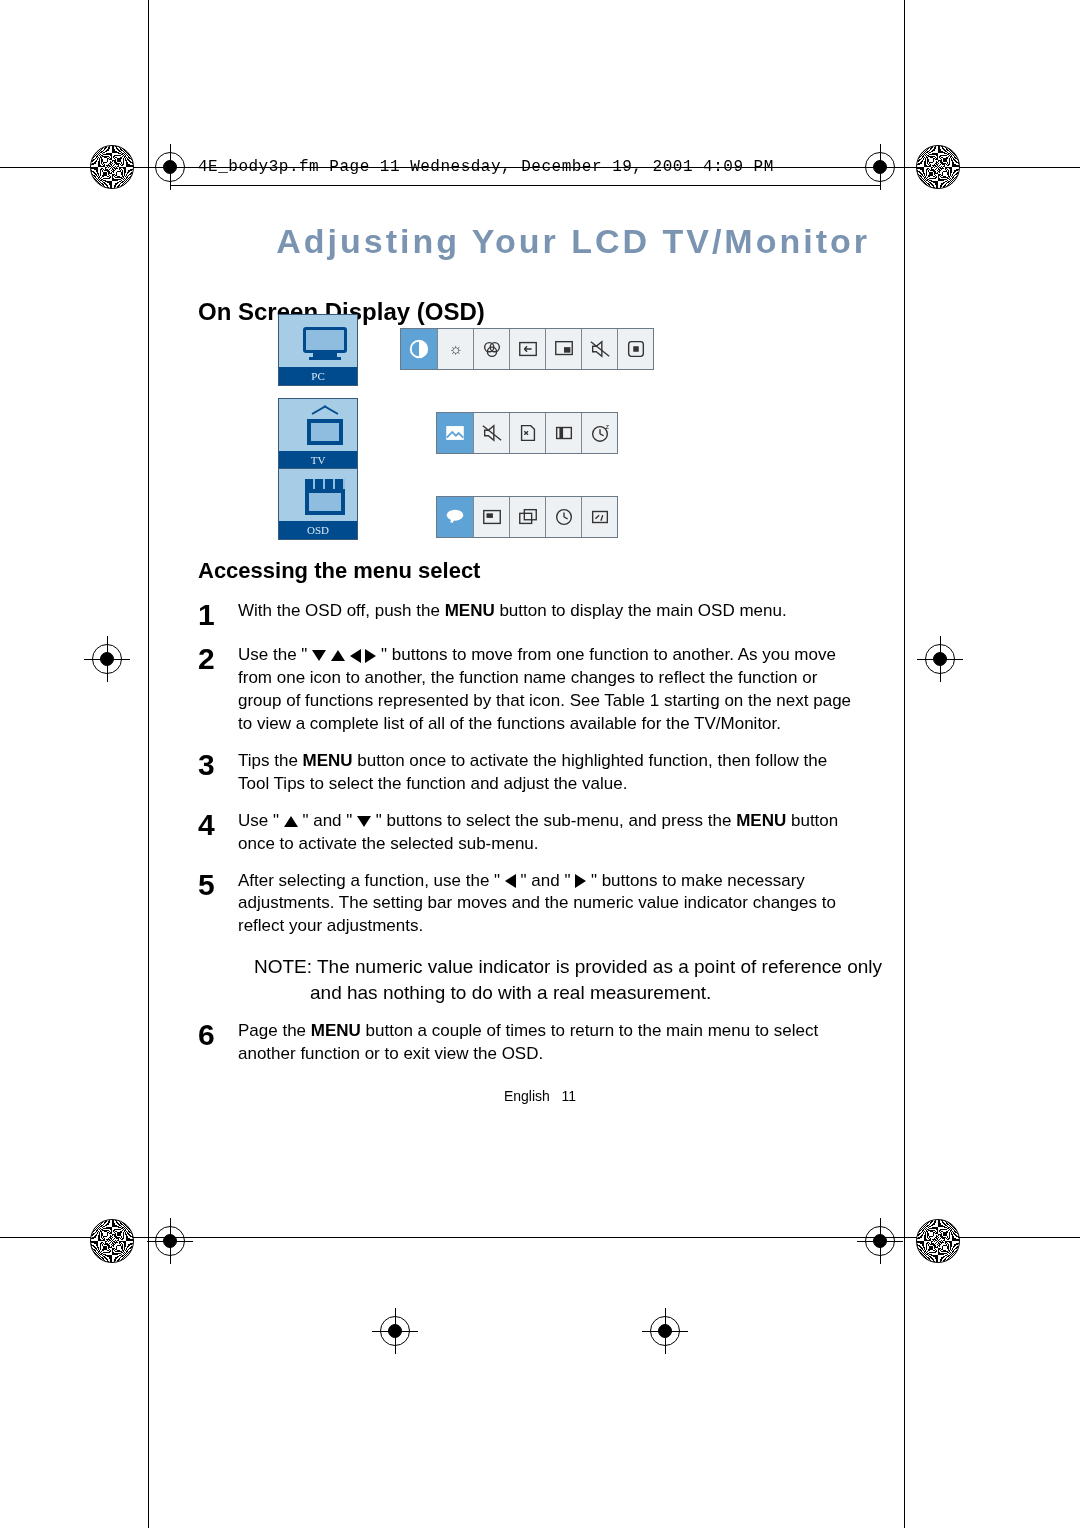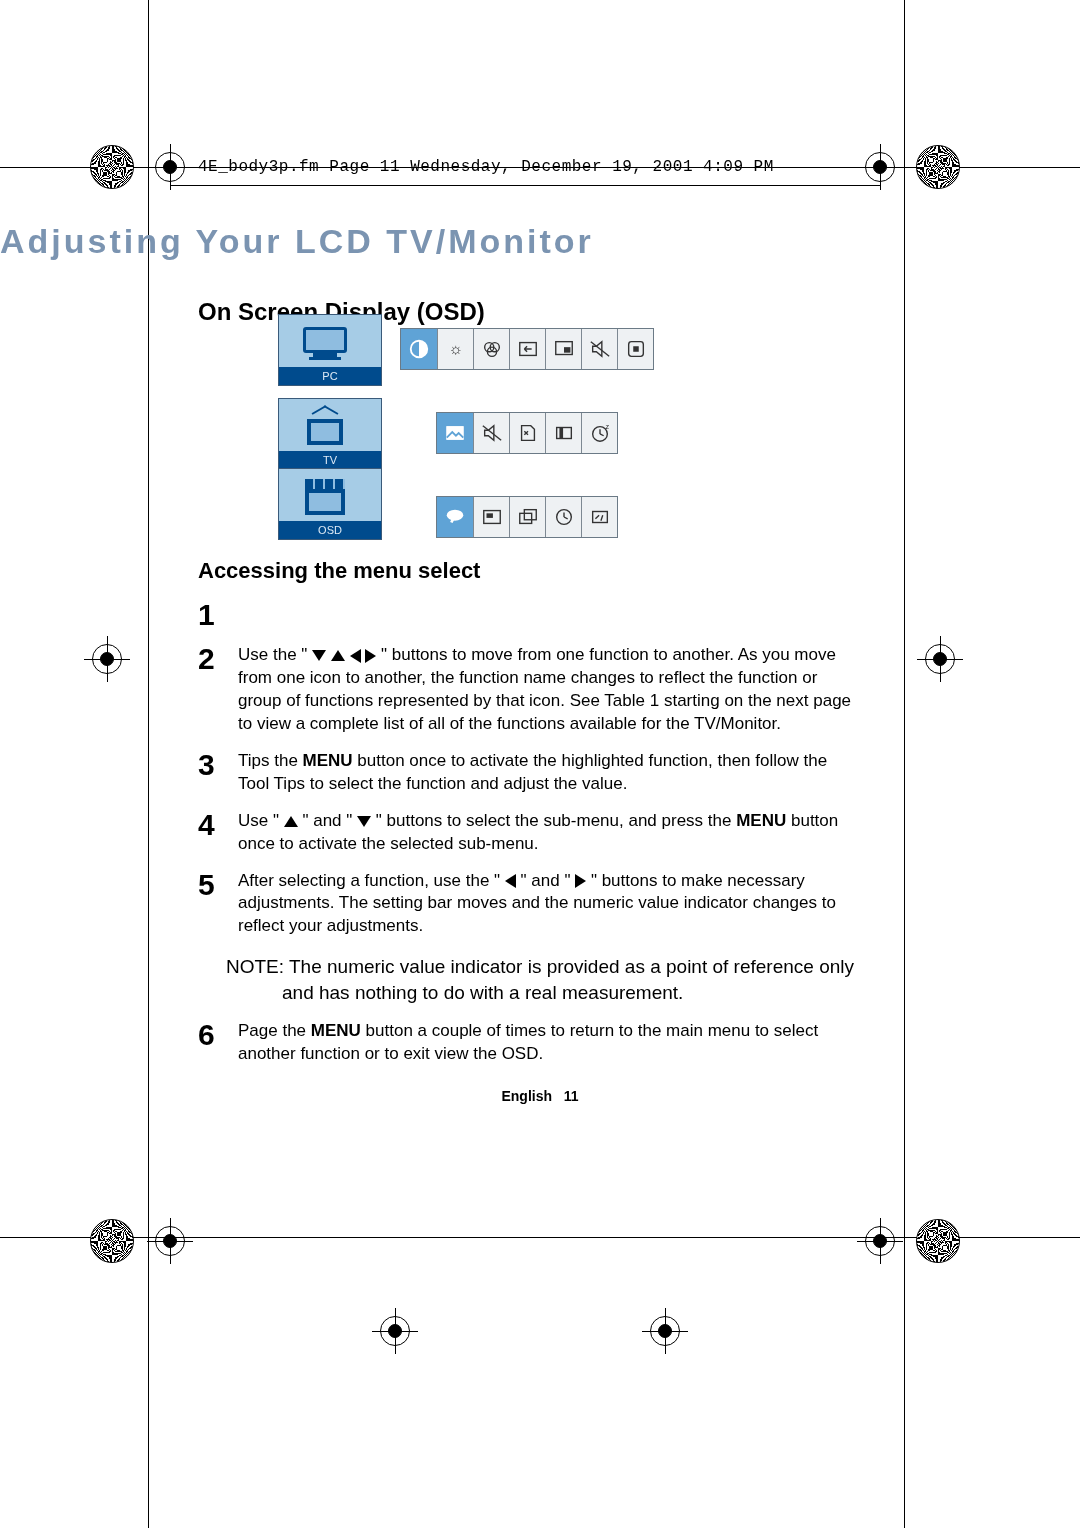--- a/index.html
+++ b/index.html
@@ -28,42 +28,43 @@
   .regtarget .c1 { position:absolute; inset:0; border:1px solid #000; border-radius:50%; }
   .regtarget .c2 { position:absolute; left:8px; top:8px; width:14px; height:14px; border:1px solid #000; border-radius:50%; background:#000; }
   .regtarget .cross-h{position:absolute;left:-8px;right:-8px;top:50%;height:1px;background:#000;}
   .regtarget .cross-v{position:absolute;top:-8px;bottom:-8px;left:50%;width:1px;background:#000;}
   .header-line {
     position:absolute; font-family: Liberation Mono, monospace; font-size:16px;
     left:198px; top:158px; letter-spacing:0.5px;
   }
   .title {
     position:absolute; left:0; right:210px; top:222px;
-    text-align:left;
+    text-align:right;
     font-family: Verdana, Arial, sans-serif;
     font-size:34px; font-weight:bold;
     color:#7b94b1; letter-spacing:3px;
   }
   .section1 {
     position:absolute; left:198px; top:278px;
     font-size:24px; font-weight:bold;margin-top:20px;
   }
   .section2 {
     position:absolute; left:198px; top:558px;
     font-size:22px; font-weight:bold;
   }
   
   .osd-row {
     position:absolute; left:278px;
   }
   .osd-block {
-    width:104px; height:72px;
+    width:80px; height:72px;
     background:#a6cce6; border:1px solid #3a5a7a;
     display:inline-block; vertical-align:top;
     position:relative;
+    font-family:Liberation Serif, serif;
   }
   .osd-caption {
     position:absolute; left:0; bottom:0; width:100%; height:18px;
     background:#004b8d; color:#dceaf6; font-size:11px;
     text-align:center; line-height:18px;
   }
   .icon-row {
     position:absolute; left:400px; height:42px;
     border:1px solid #6b7a86; background:#eef1f3;
     display:flex;
@@ -80,28 +81,28 @@
     position:absolute; left:198px; top:586px; width:660px;
   }
   .step { display:flex; margin-top:14px; }
   .step .num {
     width:40px; font-size:30px; font-weight:bold; line-height:1;
     flex-shrink:0;
   }
   .step .txt { font-size:17px; line-height:1.35; }
   .step .txt b { font-weight:bold; }
   .note {
-    margin-top:16px; margin-left:28px;
+    margin-top:16px; margin-left:56px;
     font-size:19px; line-height:1.35;
     text-indent:-56px; padding-left:56px;
     width: 630px;
   }
   .footer {
     position:absolute; left:0; width:100%; bottom:424px;
-    text-align:center; font-size:14px; font-weight:bold;
+    text-align:center; font-size:14px; font-weight:normal;
   }
   .tri { display:inline-block; width:0; height:0; vertical-align:middle;}
   .tri.down { border-left:7px solid transparent; border-right:7px solid transparent; border-top:11px solid #000;}
   .tri.up { border-left:7px solid transparent; border-right:7px solid transparent; border-bottom:11px solid #000;}
   .tri.left { border-top:7px solid transparent; border-bottom:7px solid transparent; border-right:11px solid #000;}
   .tri.right { border-top:7px solid transparent; border-bottom:7px solid transparent; border-left:11px solid #000;}
   .glyph-pc { position:absolute; left:24px; top:12px; width:44px; height:34px; }
   .glyph-pc .screen{position:absolute;left:0;top:0;width:44px;height:26px;border:3px solid #004b8d;border-radius:3px;background:#8fbde0;}
   .glyph-pc .stand{position:absolute;left:10px;top:24px;width:24px;height:6px;background:#004b8d;}
   .glyph-pc .base{position:absolute;left:6px;top:30px;width:32px;height:3px;background:#004b8d;}
@@ -335,20 +336,21 @@
         <path d="M7 14 l4-4 m4 0 l-2 6" stroke="#333" stroke-width="1.5" fill="none"></path>
       </svg>
     </div>
 </div>
 
 <div class="section2">Accessing the menu select</div>
 
 <div class="steps">
   <div class="step">
     <div class="num">1</div>
+    <div class="txt"><span>With the OSD off, push the </span><b>MENU</b><span> button to display the main OSD menu.</span></div>
   </div>
   <div class="step">
     <div class="num">2</div>
     <div class="txt"><span>Use the " </span><span class="tri down"></span> <span class="tri up"></span> <span class="tri left"></span> <span class="tri right"></span><span> " buttons to move from one function to another. As you move from one icon to another, the function name changes to reflect the function or group of functions represented by that icon. See Table 1 starting on the next page to view a complete list of all of the functions available for the TV/Monitor.</span></div>
   </div>
   <div class="step">
     <div class="num">3</div>
     <div class="txt"><span>Tips the </span><b>MENU</b><span> button once to activate the highlighted function, then follow the Tool Tips to select the function and adjust the value.</span></div>
   </div>
   <div class="step">

